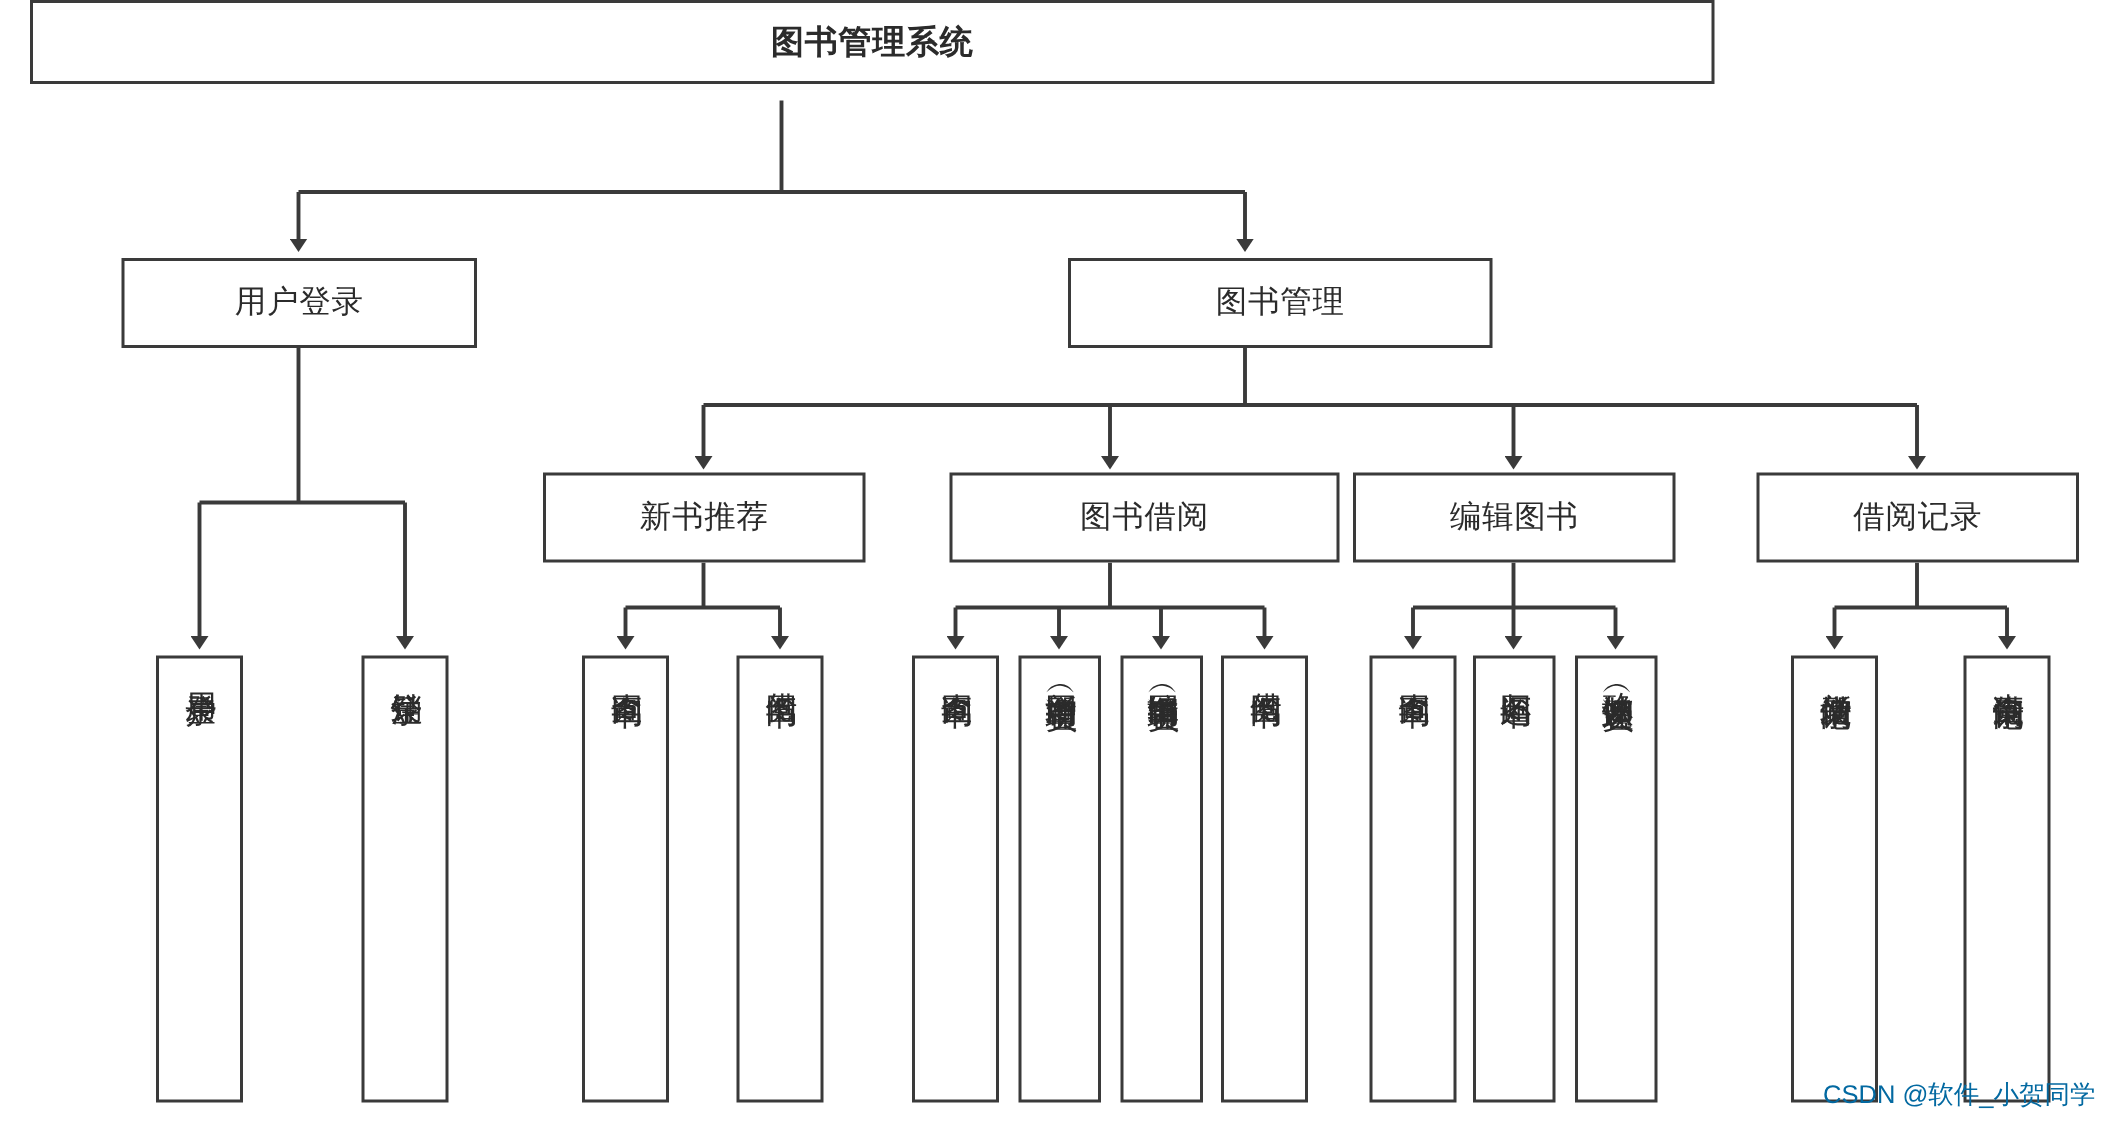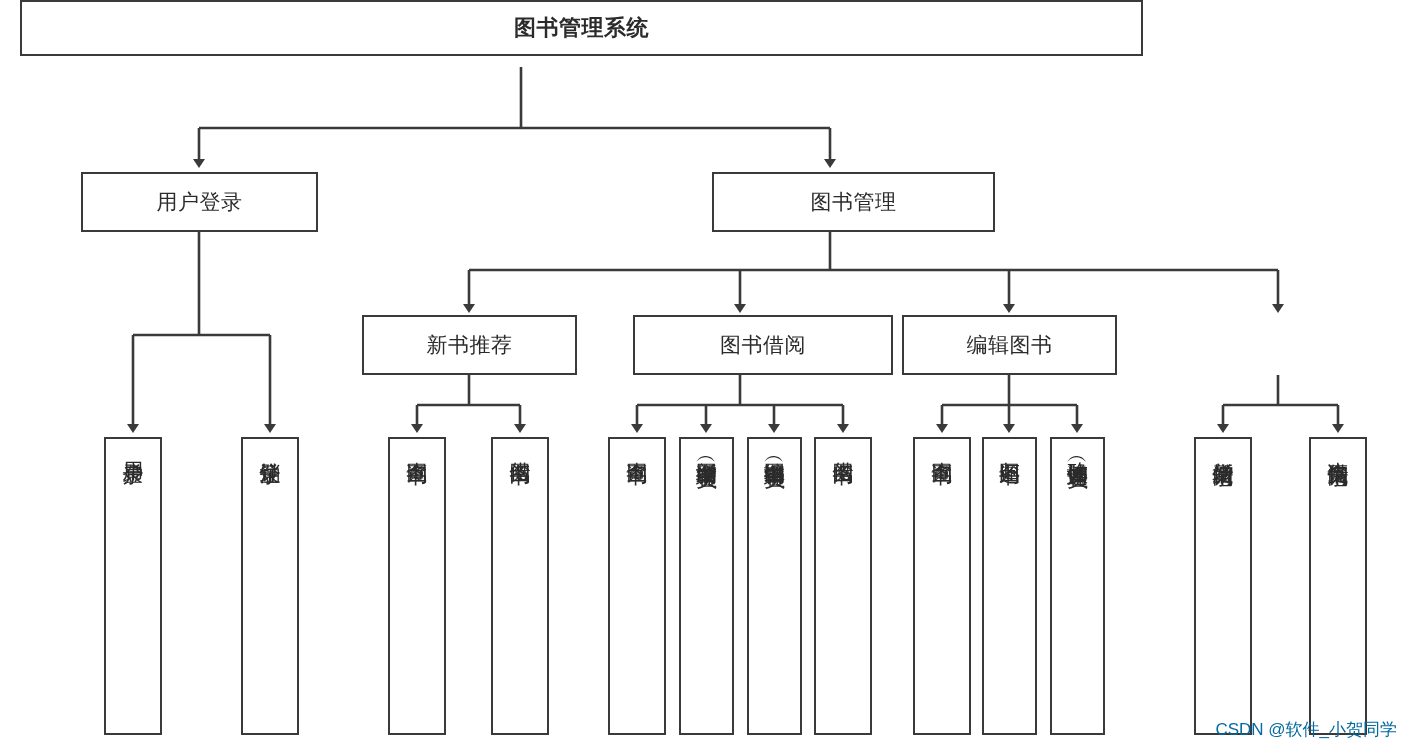--- a/index.html
+++ b/index.html
@@ -145,20 +145,23 @@
 
   <div class="node horiz" style="left:362px; top:315px; width:215px; height:60px;">
     <span class="label">新书推荐</span>
   </div>
   <div class="node horiz" style="left:633px; top:315px; width:260px; height:60px;">
     <span class="label">图书借阅</span>
   </div>
   <div class="node horiz" style="left:902px; top:315px; width:215px; height:60px;">
     <span class="label">编辑图书</span>
   </div>
+  <div class="node horiz" style="left:1171px; top:315px; width:215px; height:60px;">
+    <span class="label">借阅记录</span>
+  </div>
 
   <div class="node vert" style="left:104px; top:437px; width:58px; height:298px;">
     <span class="label">用户登录</span>
   </div>
   <div class="node vert" style="left:241px; top:437px; width:58px; height:298px;">
     <span class="label">注销登录</span>
   </div>
 
   <div class="node vert" style="left:388px; top:437px; width:58px; height:298px;">
     <span class="label">查询图书</span>

